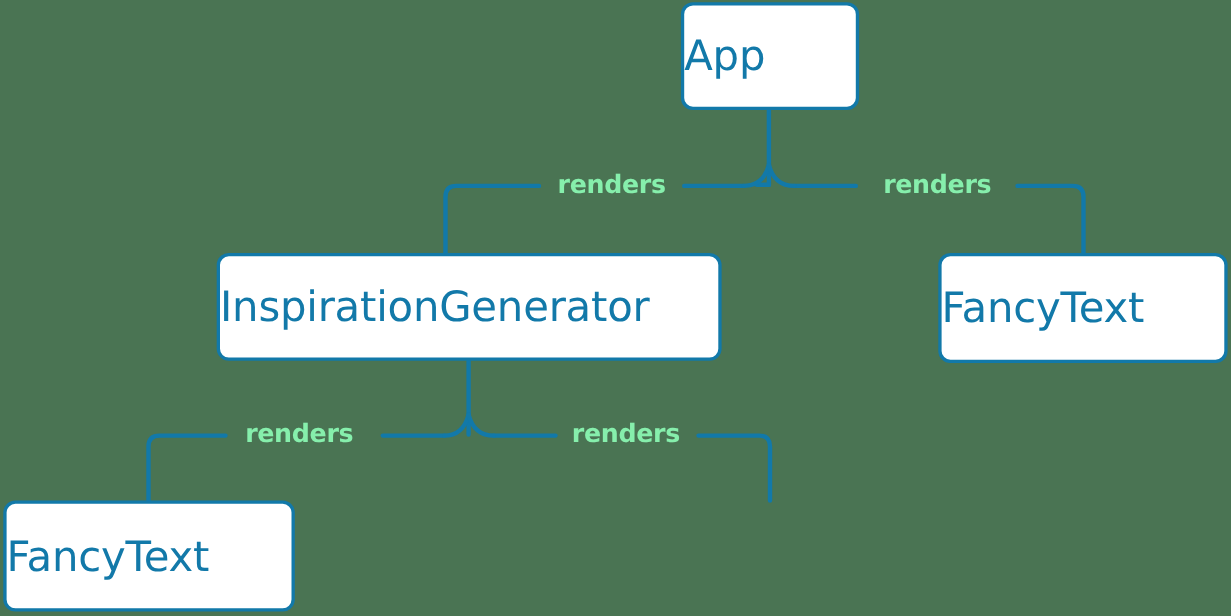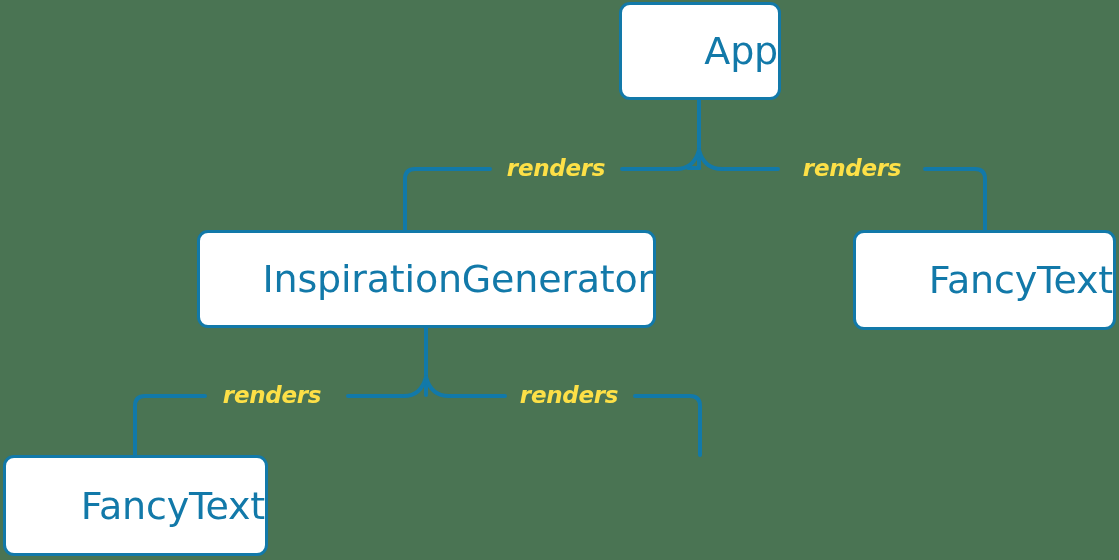--- a/index.html
+++ b/index.html
@@ -16,58 +16,56 @@
 
   
   .node{
     position:absolute;
     background:#ffffff;
     border:3px solid #1279a9;
     border-radius:11px;
     box-sizing:border-box;
     display:flex;
     align-items:center;
-    justify-content:flex-end;
+    justify-content:flex-start;
     color:#1279a9;
     font-family:"DejaVu Sans", sans-serif;
     letter-spacing:-0.2px;
     white-space:nowrap;
-    padding-left:12px;
   }
   .node-label{
     color:#1279a9;
     font-weight:400;
   }
 
   #node-app{left:619px;top:2px;width:162px;height:98px;}
   #node-app .node-label{font-size:38px;}
 
   #node-inspiration{left:197px;top:230px;width:459px;height:98px;}
-  #node-inspiration .node-label{font-size:38px;margin-left:10px;}
+  #node-inspiration .node-label{font-size:38px;}
 
   #node-fancytext-right{left:853px;top:230px;width:263px;height:100px;}
   #node-fancytext-right .node-label{font-size:38px;}
 
   #node-fancytext-left{left:3px;top:455px;width:265px;height:101px;}
   #node-fancytext-left .node-label{font-size:38px;}
 
   #node-copyright{left:568px;top:455px;width:264px;height:101px;}
   #node-copyright .node-label{font-size:38px;}
 
   
   .edge-label{
     position:absolute;
-    color:#fde047;
+    color:#86efac;
     font-family:"DejaVu Sans", sans-serif;
     font-size:23px;
     font-weight:700;
     letter-spacing:-0.3px;
     white-space:nowrap;
     transform:translate(-50%,-50%);
-    font-style:italic;
   }
   #label-app-inspiration{left:556px;top:168px;}
   #label-app-fancytext{left:852px;top:168px;}
   #label-insp-fancytext{left:272px;top:395px;}
   #label-insp-copyright{left:569px;top:395px;}
 </style>
 </head>
 <body>
 
 <div id="stage">

